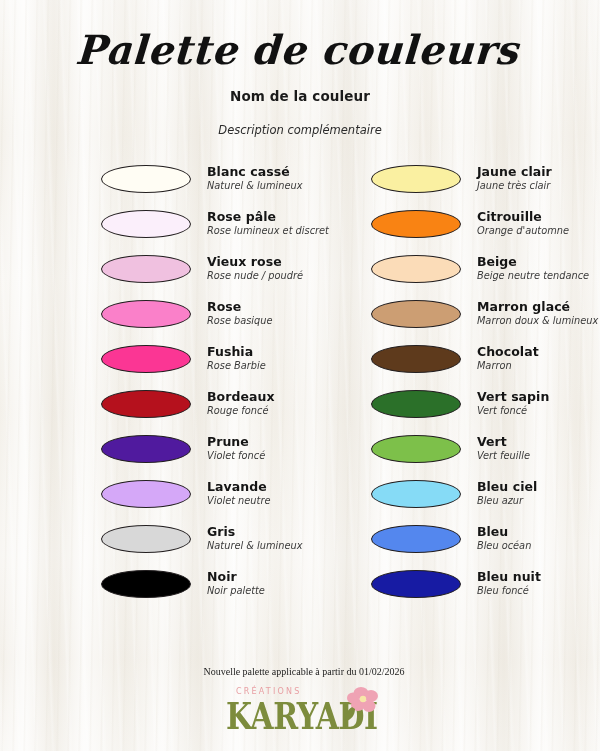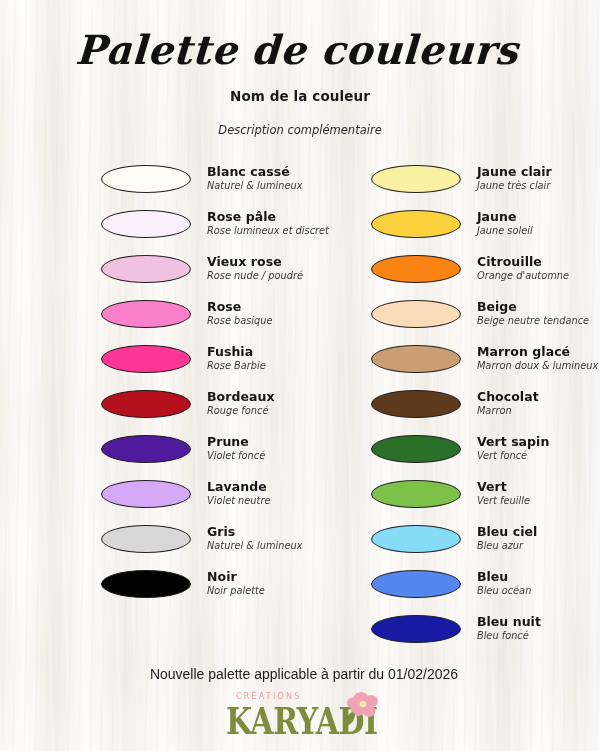--- a/index.html
+++ b/index.html
@@ -156,22 +156,22 @@
 
   
   #footer {
     position: absolute;
     left: 0;
     top: 666px;
     width: 600px;
     text-align: center;
   }
   #footer-note {
-    font-family: Liberation Sans, sans-serif;
-    font-size: 14px;
+    font-family: Liberation Serif, serif;
+    font-size: 10px;
     color: #1d1d1d;
     padding-left: 8px;
   }
   #logo {
     margin-top: 8px;
     display: inline-block;
     position: relative;
     width: 168px;
     height: 48px;
   }
@@ -291,27 +291,20 @@
             <div class="color-desc">Noir palette</div>
           </div>
         </div>
       </div>
     <div class="palette-column col-right" id="col-right">
         <div class="color-row">
           <div class="swatch" style="background-color: rgb(250, 240, 161);"></div>
           <div class="swatch-text">
             <div class="color-name">Jaune clair</div>
             <div class="color-desc">Jaune très clair</div>
-          </div>
-        </div>
-        <div class="color-row">
-          <div class="swatch" style="background-color: rgb(251, 210, 62);"></div>
-          <div class="swatch-text">
-            <div class="color-name">Jaune</div>
-            <div class="color-desc">Jaune soleil</div>
           </div>
         </div>
         <div class="color-row">
           <div class="swatch" style="background-color: rgb(249, 131, 19);"></div>
           <div class="swatch-text">
             <div class="color-name">Citrouille</div>
             <div class="color-desc">Orange d'automne</div>
           </div>
         </div>
         <div class="color-row">

